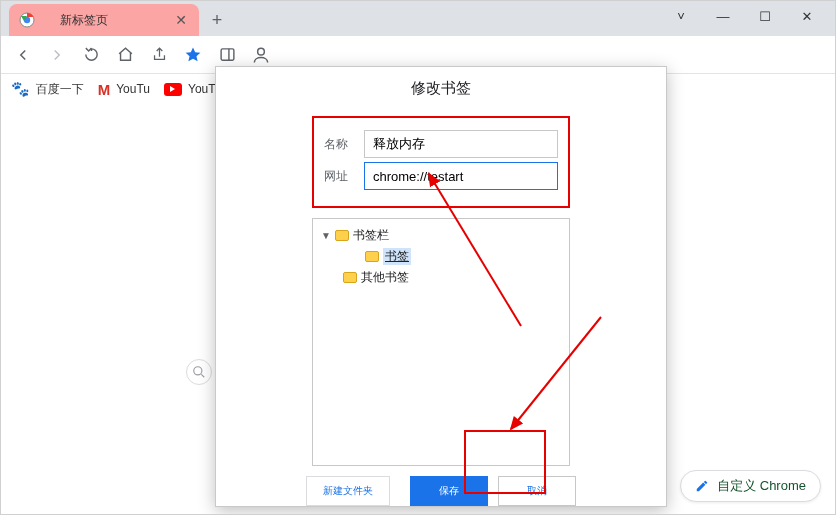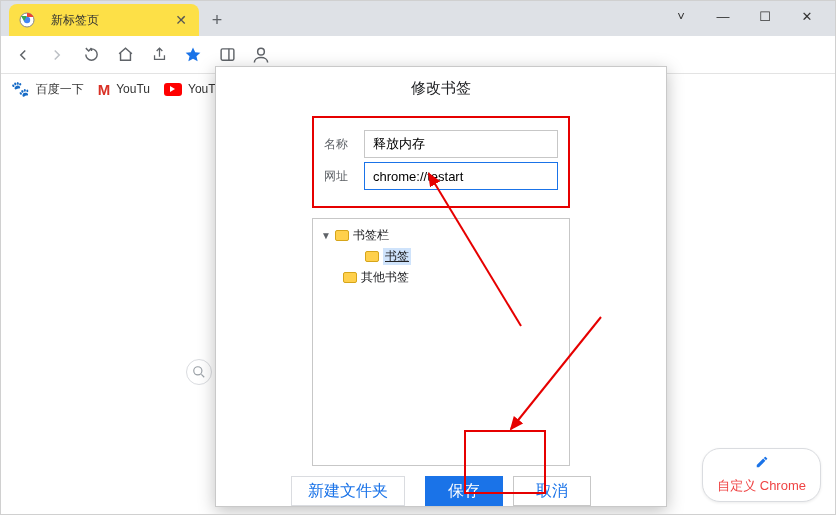--- a/index.html
+++ b/index.html
@@ -19,27 +19,27 @@
   .titlebar {
     height: 35px;
     background: #dee1e6;
     display: flex;
     align-items: flex-end;
     position: relative;
   }
   .tab {
     margin-left: 8px;
     height: 32px;
-    background: #fde047;
+    background: #fca5a5;
     border-radius: 8px 8px 0 0;
     display: flex;
     align-items: center;
     padding: 0 10px;
     min-width: 190px;
-    gap: 16px;
+    gap: 25px;
   }
   .tab .favicon {
     width: 16px; height: 16px;
     display:flex; align-items:center; justify-content:center;
   }
   .tab-title { flex: 1; color:#333; font-size:12px;}
   .tab-close { color:#555; font-size:14px; line-height:1; padding:0 2px;}
   .new-tab {
     width: 28px; height: 28px;
     display: flex; align-items: center; justify-content: center;
@@ -109,23 +109,22 @@
     width:26px; height:26px; border:1px solid #dadce0;
     border-radius:50%;
     display:flex;align-items:center;justify-content:center;
     color:#9aa0a6;
   }
   .customize-btn{
     position:absolute; right:14px; bottom:14px;
     border:1px solid #dadce0; border-radius:18px;
     background:#fff; padding:6px 14px;
     display:flex; align-items:center; gap:8px;
-    color:#ef4444; font-size:13px;
+    color:#14532d; font-size:13px;
     box-shadow: 0 1px 3px rgba(0,0,0,0.08);
-    flex-direction: column;
   }
   
   .dialog {
     position:absolute; left:214px; top:65px;
     width:452px; height:441px;
     background:#fff;
     border:1px solid #c9c9c9;
     box-shadow: 0 4px 16px rgba(0,0,0,0.25);
     display:flex; flex-direction:column;
     font-size:13px;
@@ -171,21 +170,21 @@
   .folder-icon{ width:14px; height:11px; background:#ffd04c; border:1px solid #d6a51a; border-radius:2px; display:inline-block;}
   .caret{ font-size:10px; color:#5f6368; width:10px;}
   .tree-row.selected span.label{ background:#cfe3fb; padding:0 2px;}
   .dlg-footer{
     padding:10px 16px 14px;
     display:flex; align-items:center; gap:10px;
   }
   .btn{
     height:30px; padding:0 16px;
     border:1px solid #c7c7c7; background:#fff;
-    font-size:16px; cursor:pointer;
+    font-size:10px; cursor:pointer;
     display:flex; align-items:center; justify-content:center;
   }
   .btn.link{ color:#1a73e8; border-color:#dadce0;}
   .btn.primary{ background:#1a73e8; color:#fff; border-color:#1a73e8; min-width:78px;}
   .btn.secondary{ color:#1a73e8; min-width:78px;}
   .footer-spacer{flex:1;}
   
   .annot{ position:absolute; border:2px solid #e60000; pointer-events:none;}
   .arrow{ position:absolute; pointer-events:none;}
   svg { display:block;}

